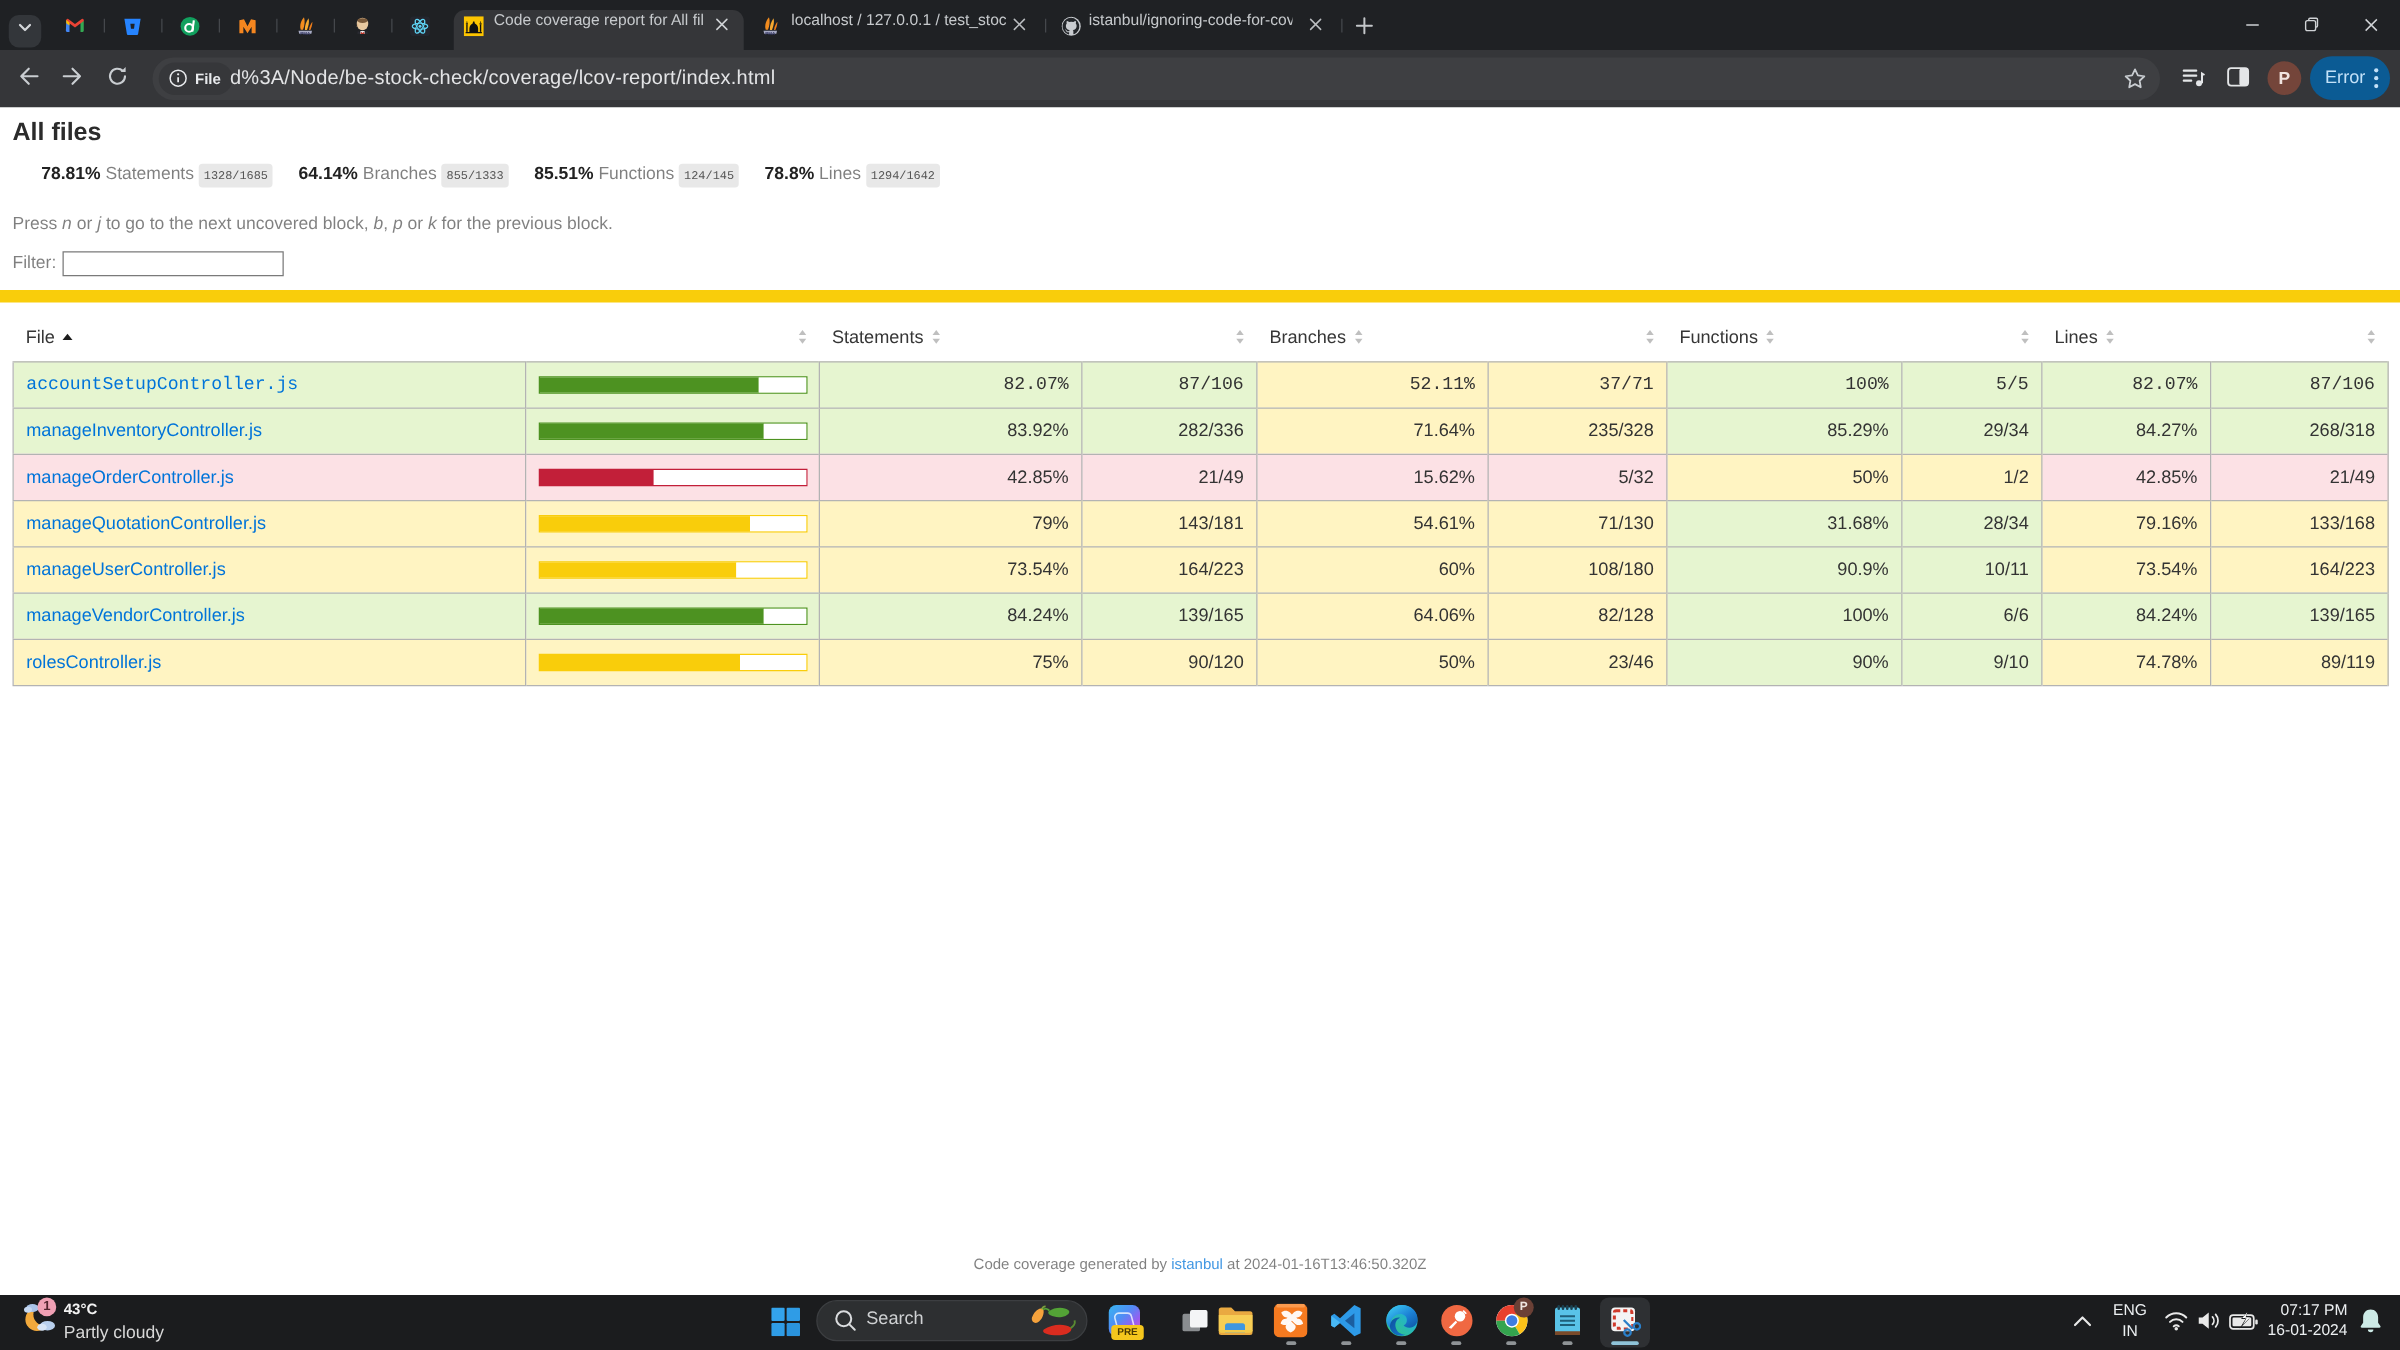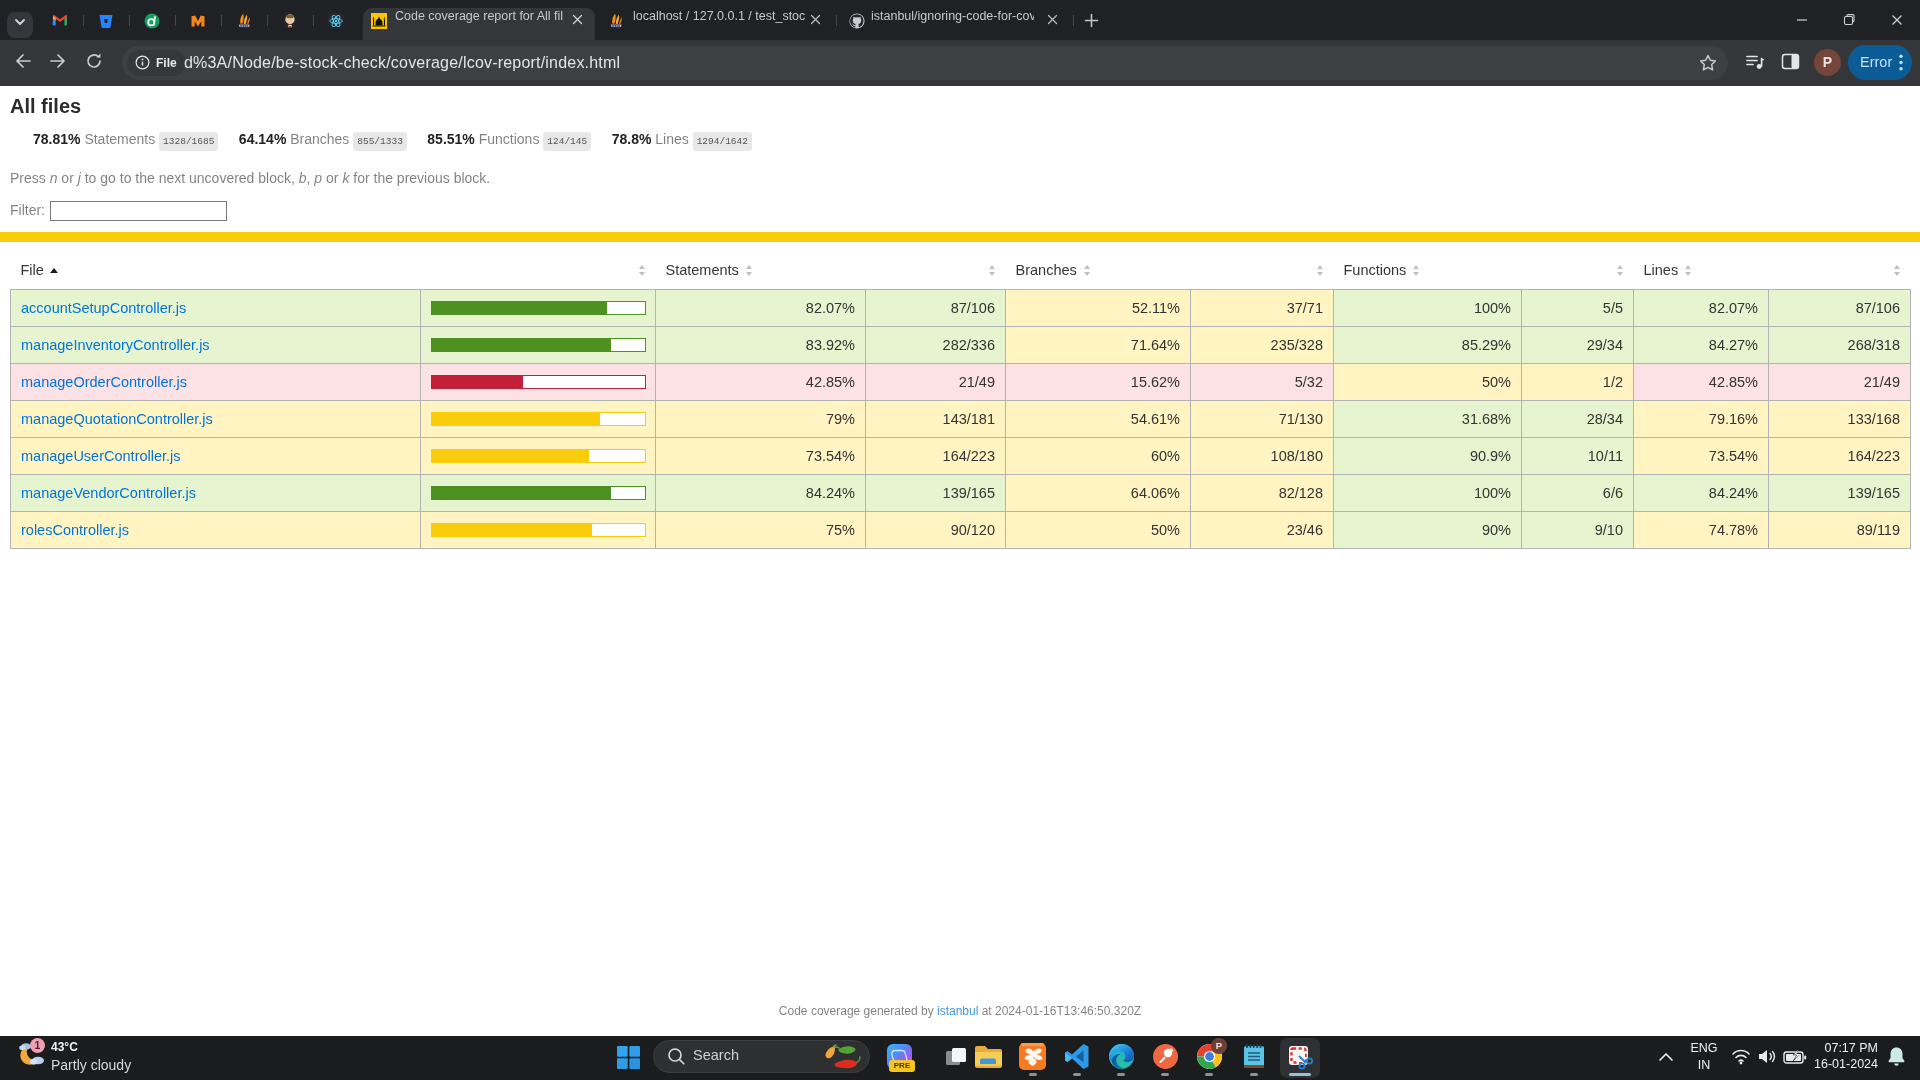--- a/index.html
+++ b/index.html
@@ -41,21 +41,21 @@
 #filterrow { position:absolute; left:10px; top:115px; font-size:14px; color:rgba(0,0,0,0.5); }
 #filterrow input { width:177px; height:20px; border:1px solid #7a7a7a; background:#fff; vertical-align:middle; margin-left:1px; }
 #statusline { position:absolute; left:0; top:146px; width:1920px; height:10px; background:#f9cd0b; }
 
 table.cov { position:absolute; left:10px; top:166px; width:1900px; border-collapse:collapse; table-layout:fixed;
   font-size:14.5px; }
 table.cov th { font-weight:400; color:#363636; text-align:left; padding:10px; height:37px; white-space:nowrap; }
 table.cov td { padding:10px; height:37px; border-right:1px solid #b3b3b3; }
 table.cov td:last-child { border-right:1px solid #b3b3b3; }
 table.cov tbody tr { border-bottom:1px solid #b3b3b3; }
-table.cov tbody tr:first-child { border-top:1px solid #b3b3b3; }
+table.cov tbody tr:first-child { border-top:1px solid #b3b3b3;font-family:Liberation Mono, monospace; }
 table.cov tbody { border-left:1px solid #b3b3b3; }
 table.cov th.r, table.cov td.r { text-align:right; }
 td.high { background:#e6f5d0; }
 td.medium { background:#fff4c2; }
 td.low { background:#fce1e5; }
 a.file { color:#0074d9; text-decoration:none; }
 .sorter { display:inline-block; width:7px; height:11px; position:relative; margin-left:3px; vertical-align:-1px; }
 .sorter:before { content:""; position:absolute; left:0; top:0; border-left:3.5px solid transparent; border-right:3.5px solid transparent; border-bottom:4px solid #bfbfbf; }
 .sorter:after { content:""; position:absolute; left:0; bottom:0; border-left:3.5px solid transparent; border-right:3.5px solid transparent; border-top:4px solid #bfbfbf; }
 .sortasc { display:inline-block; width:9px; height:6px; position:relative; margin-left:2px; vertical-align:1px; }

